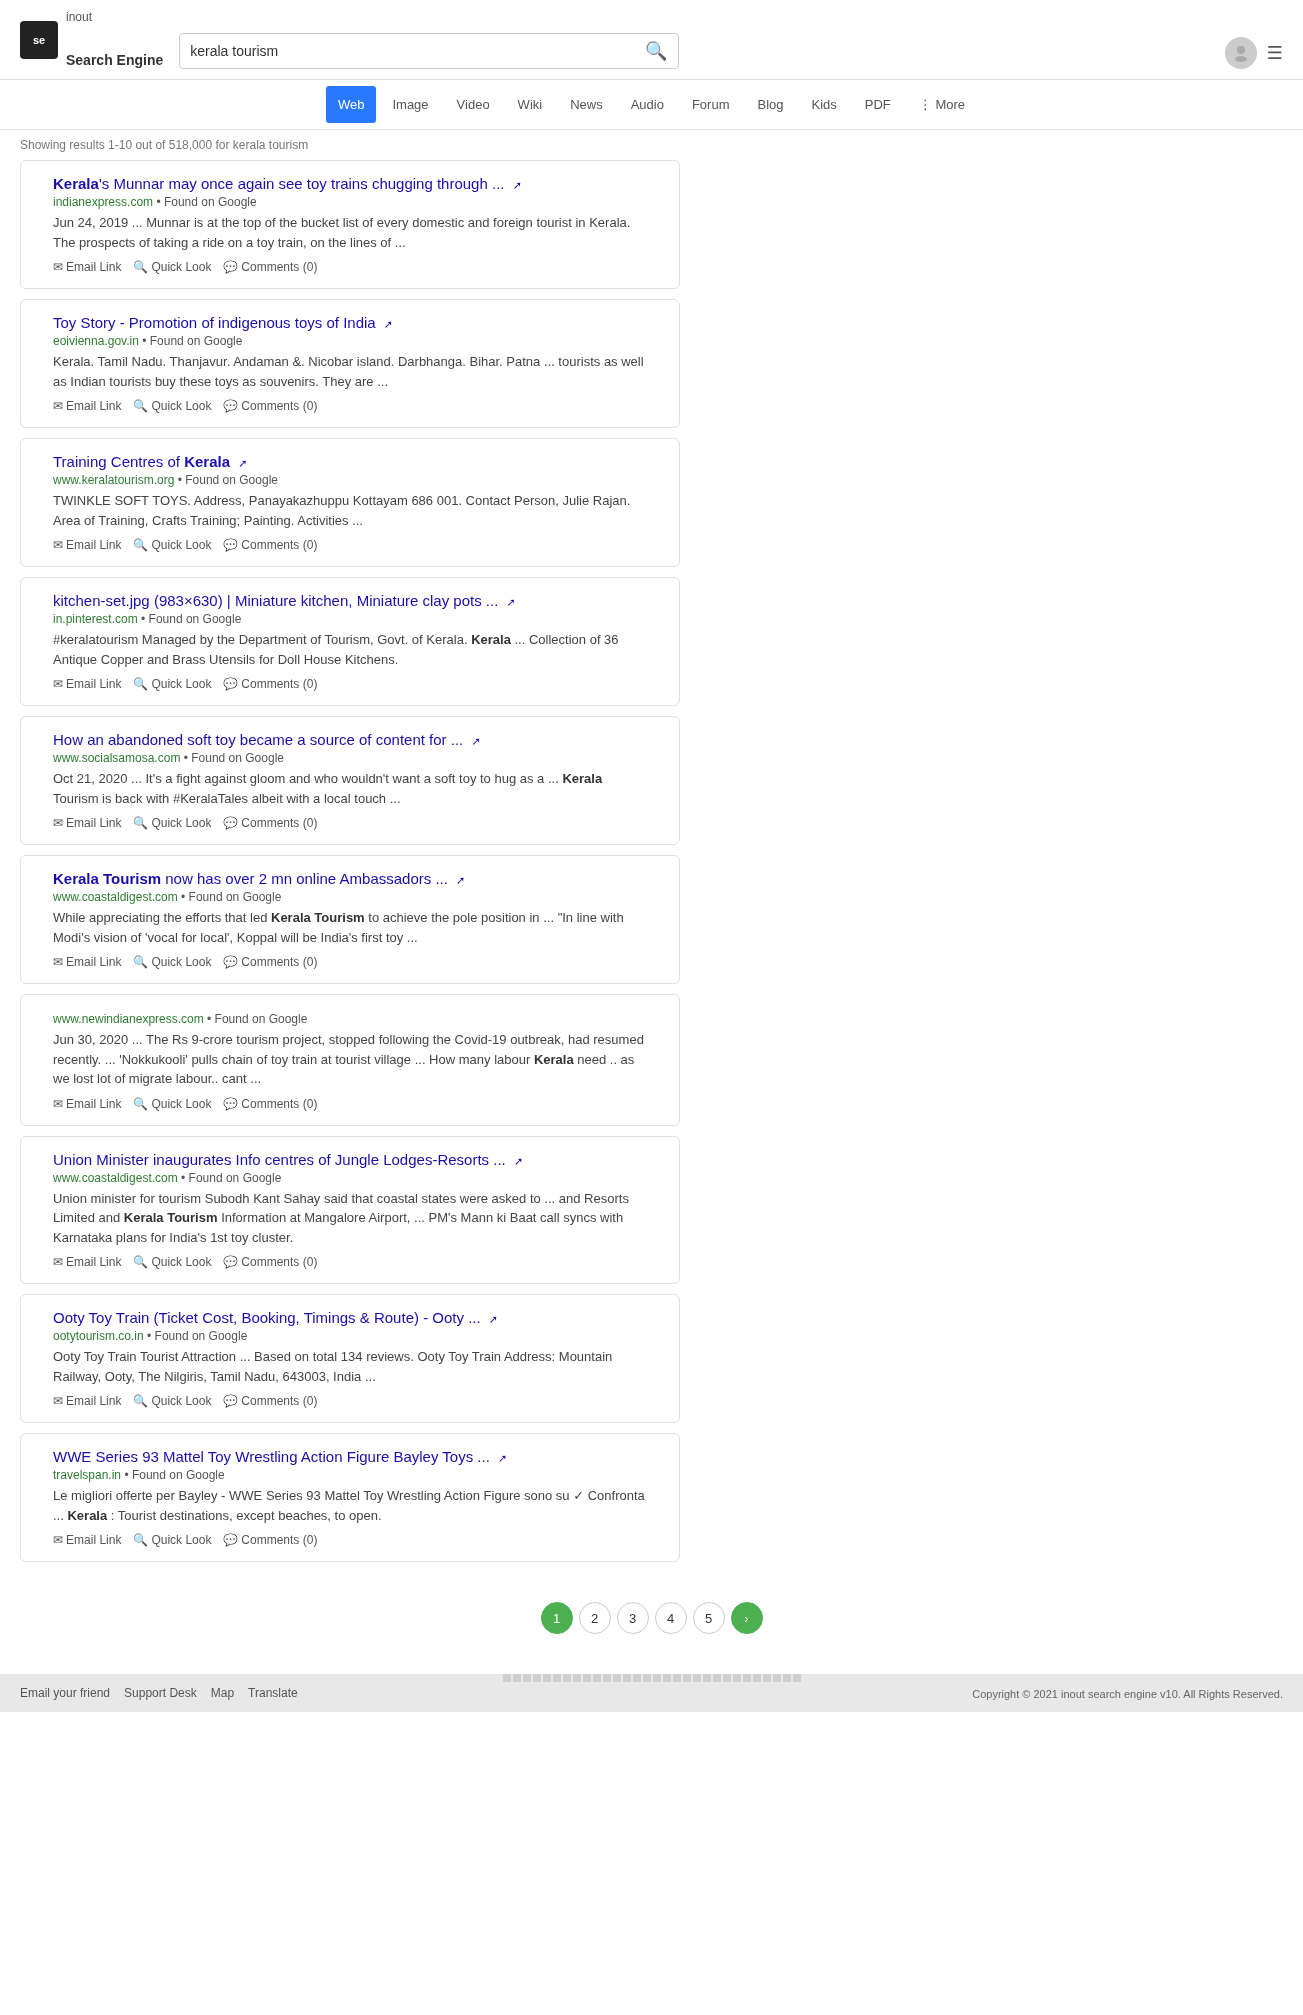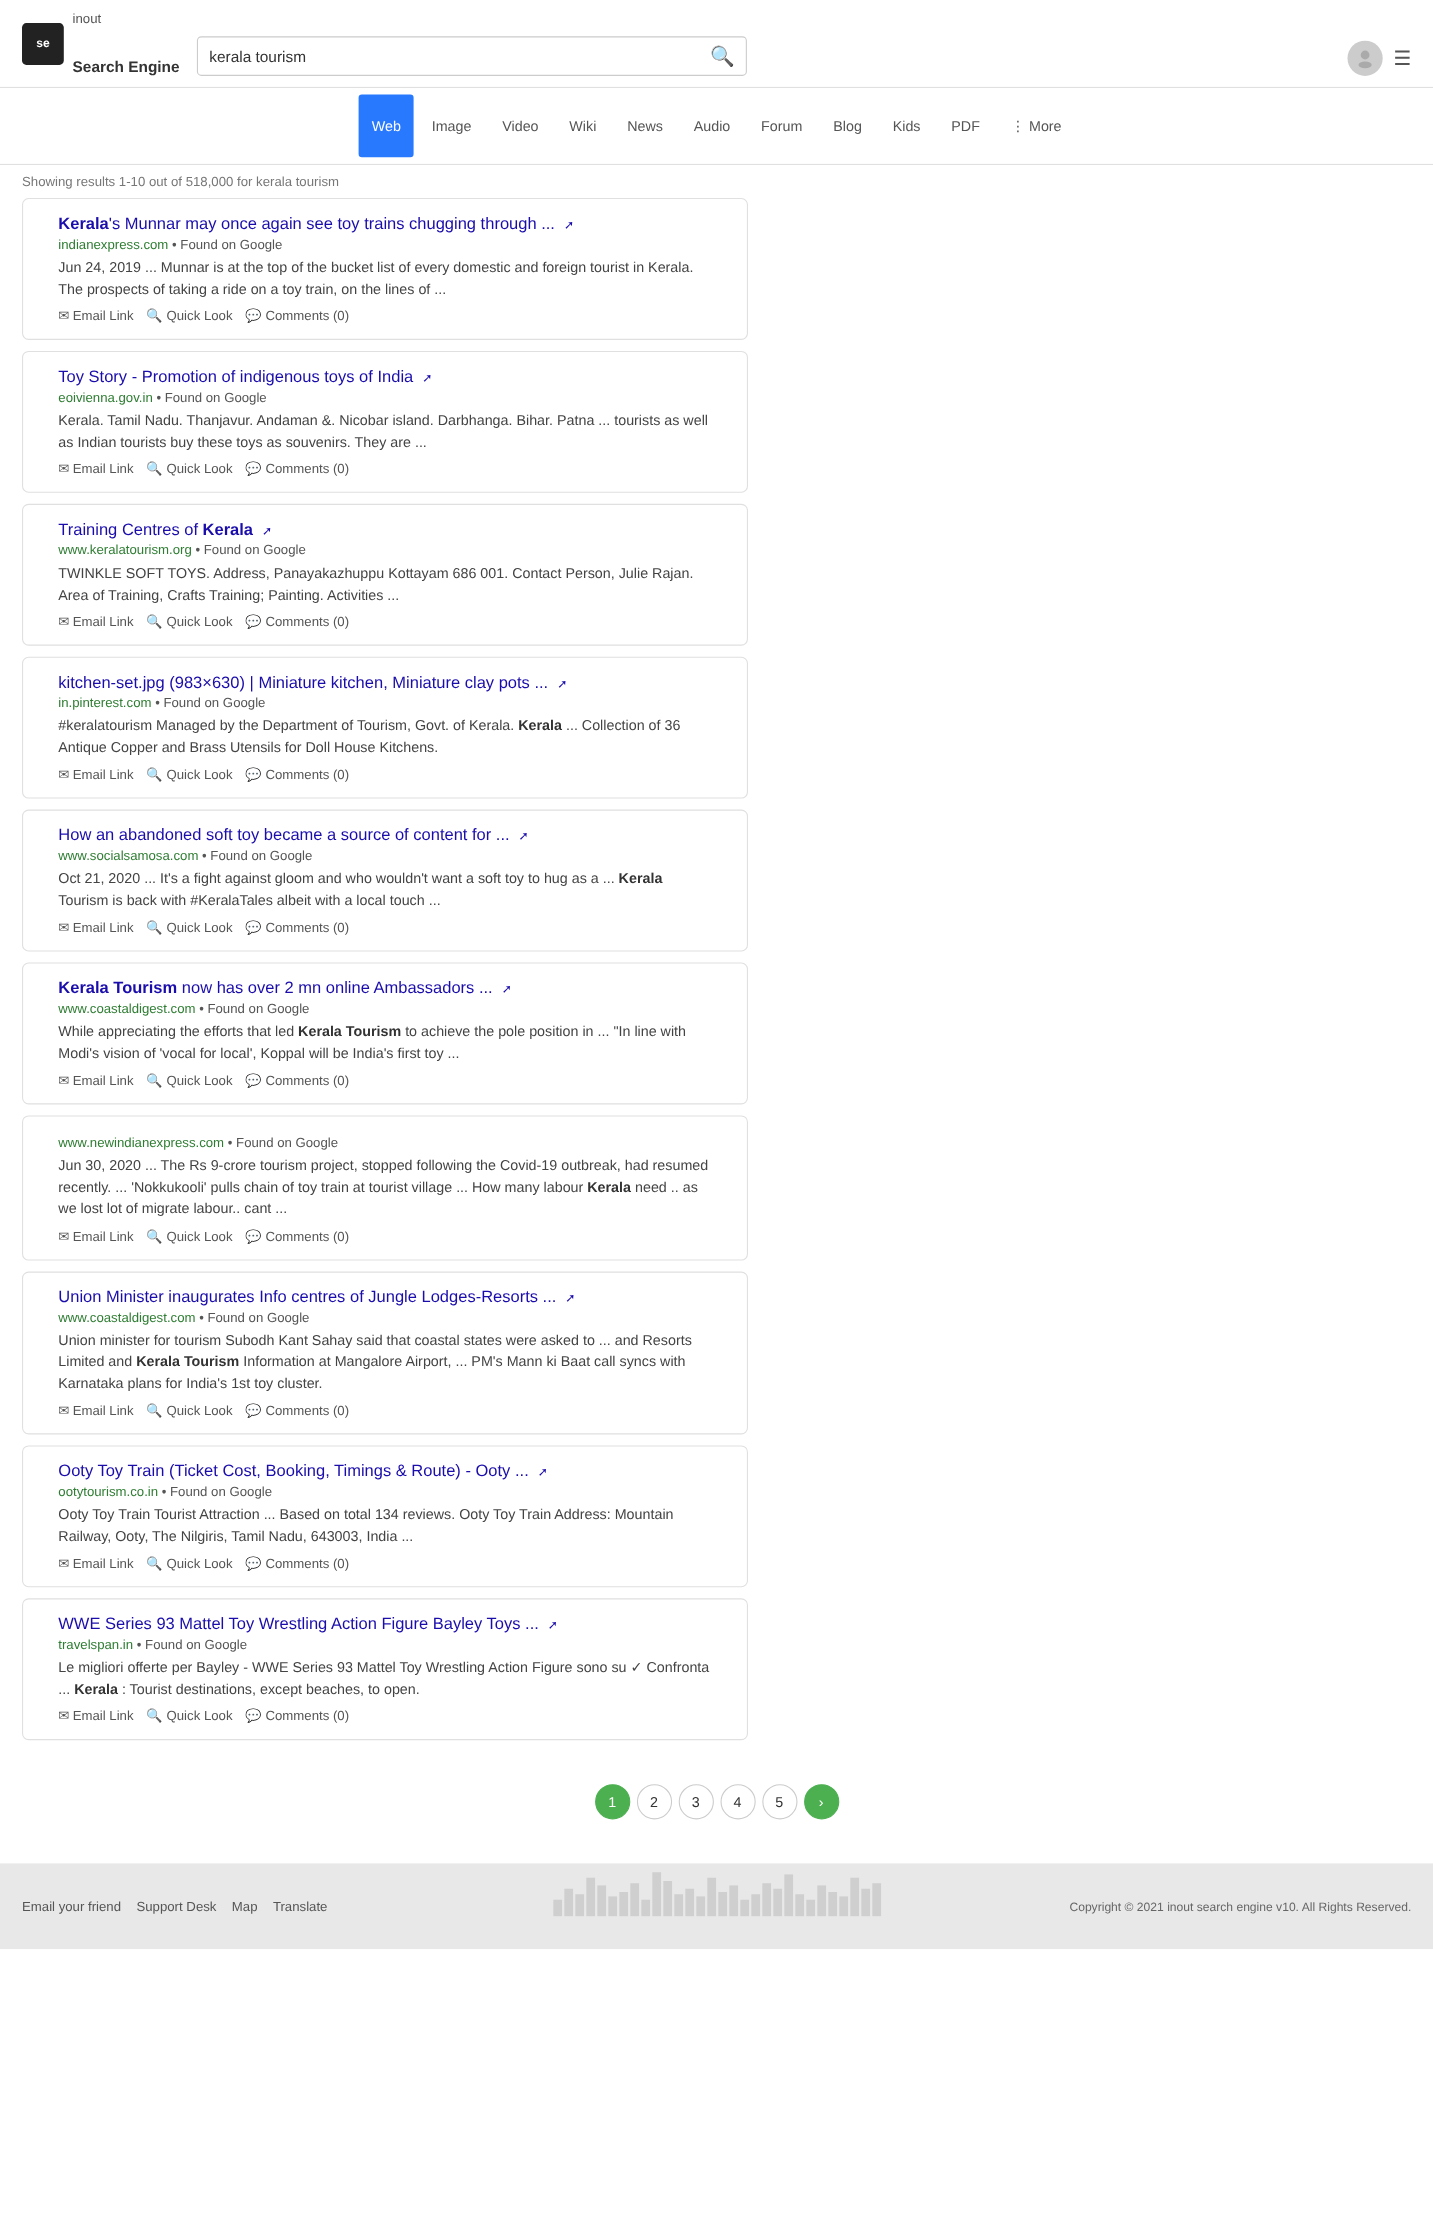--- a/index.html
+++ b/index.html
@@ -87,21 +87,21 @@
     
     .nav-tabs {
       display: flex;
       align-items: center;
       justify-content: center;
       gap: 4px;
       padding: 6px 20px;
       border-bottom: 1px solid #e0e0e0;
     }
     .nav-tab {
-      padding: 21px 12px;
+      padding: 11px 12px;
       font-size: 13px;
       color: #555;
       cursor: pointer;
       border-radius: 3px;
       text-decoration: none;
     }
     .nav-tab.active {
       background: #2979ff;
       color: #fff;
       border-radius: 3px;
@@ -200,21 +200,21 @@
     }
     .page-btn.next {
       background: #4caf50;
       color: #fff;
       border-color: #4caf50;
     }
 
     
     .footer {
       background: #e8e8e8;
-      padding: 32px 20px;
+      padding: 12px 20px;
       display: flex;
       justify-content: space-between;
       align-items: flex-end;
       margin-top: 20px;
       position: relative;
       overflow: hidden;
     }
     .footer-skyline {
       position: absolute;
       bottom: 30px;

